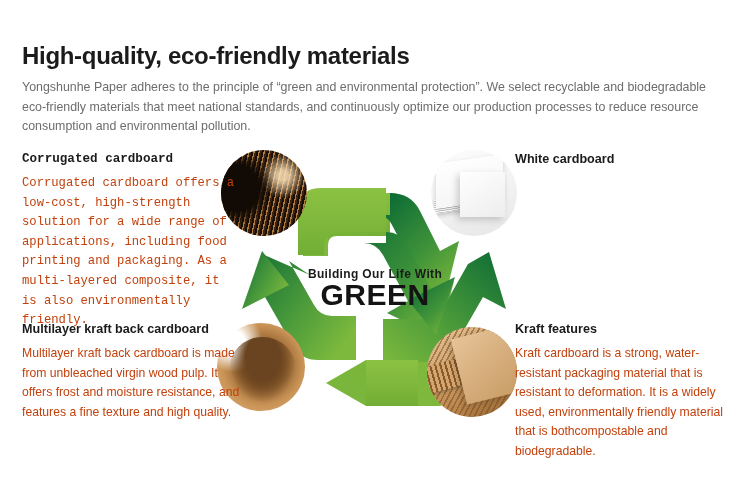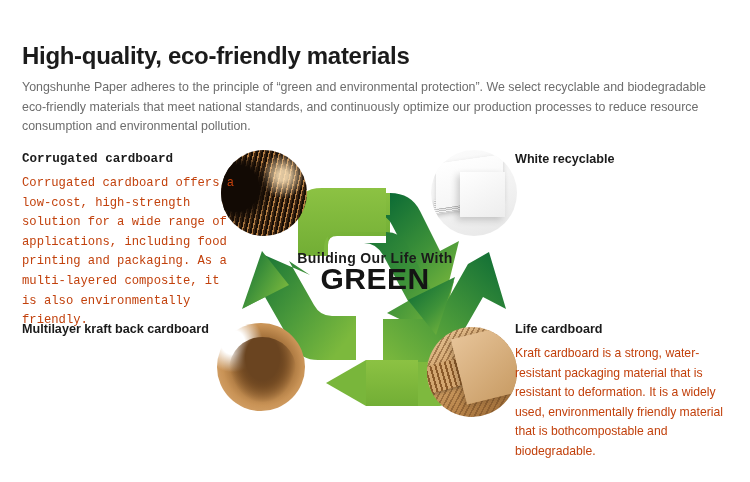--- a/index.html
+++ b/index.html
@@ -86,26 +86,27 @@
 
   .center-caption {
     position: absolute;
     left: 0;
     top: 108px;
     width: 340px;
     text-align: center;
     pointer-events: none;
   }
   .center-caption .tagline {
-    font-size: 14px;
+    font-size: 12px;
     line-height: 10px;
     font-weight: 700;
     letter-spacing: 0.35px;
     color: #1b1b1b;
     white-space: nowrap;
+    margin-top: 16px;
   }
   .center-caption .word {
     font-size: 30px;
     line-height: 32px;
     font-weight: 700;
     letter-spacing: 0.5px;
     color: #141414;
     text-align: center;
   }
 
@@ -273,25 +274,26 @@
       <div class="panel"></div>
     </div>
   </div>
 
   <div class="block" id="block-corrugated">
     <h3>Corrugated cardboard</h3>
     <p>Corrugated cardboard offers a low-cost, high-strength solution for a wide range of applications, including food printing and packaging. As a multi-layered composite, it is also environmentally friendly.</p>
   </div>
 
   <div class="block" id="block-white">
-    <h3>White recyclable</h3>
+    <h3>White cardboard</h3>
   </div>
 
   <div class="block" id="block-multilayer">
     <h3>Multilayer kraft back cardboard</h3>
+    <p>Multilayer kraft back cardboard is made from unbleached virgin wood pulp. It offers frost and moisture resistance, and features a fine texture and high quality.</p>
   </div>
 
   <div class="block" id="block-kraft">
-    <h3>Life cardboard</h3>
+    <h3>Kraft features</h3>
     <p>Kraft cardboard is a strong, water-resistant packaging material that is resistant to deformation. It is a widely used, environmentally friendly material that is bothcompostable and biodegradable.</p>
   </div>
 
 </div>
 
 </body></html>

